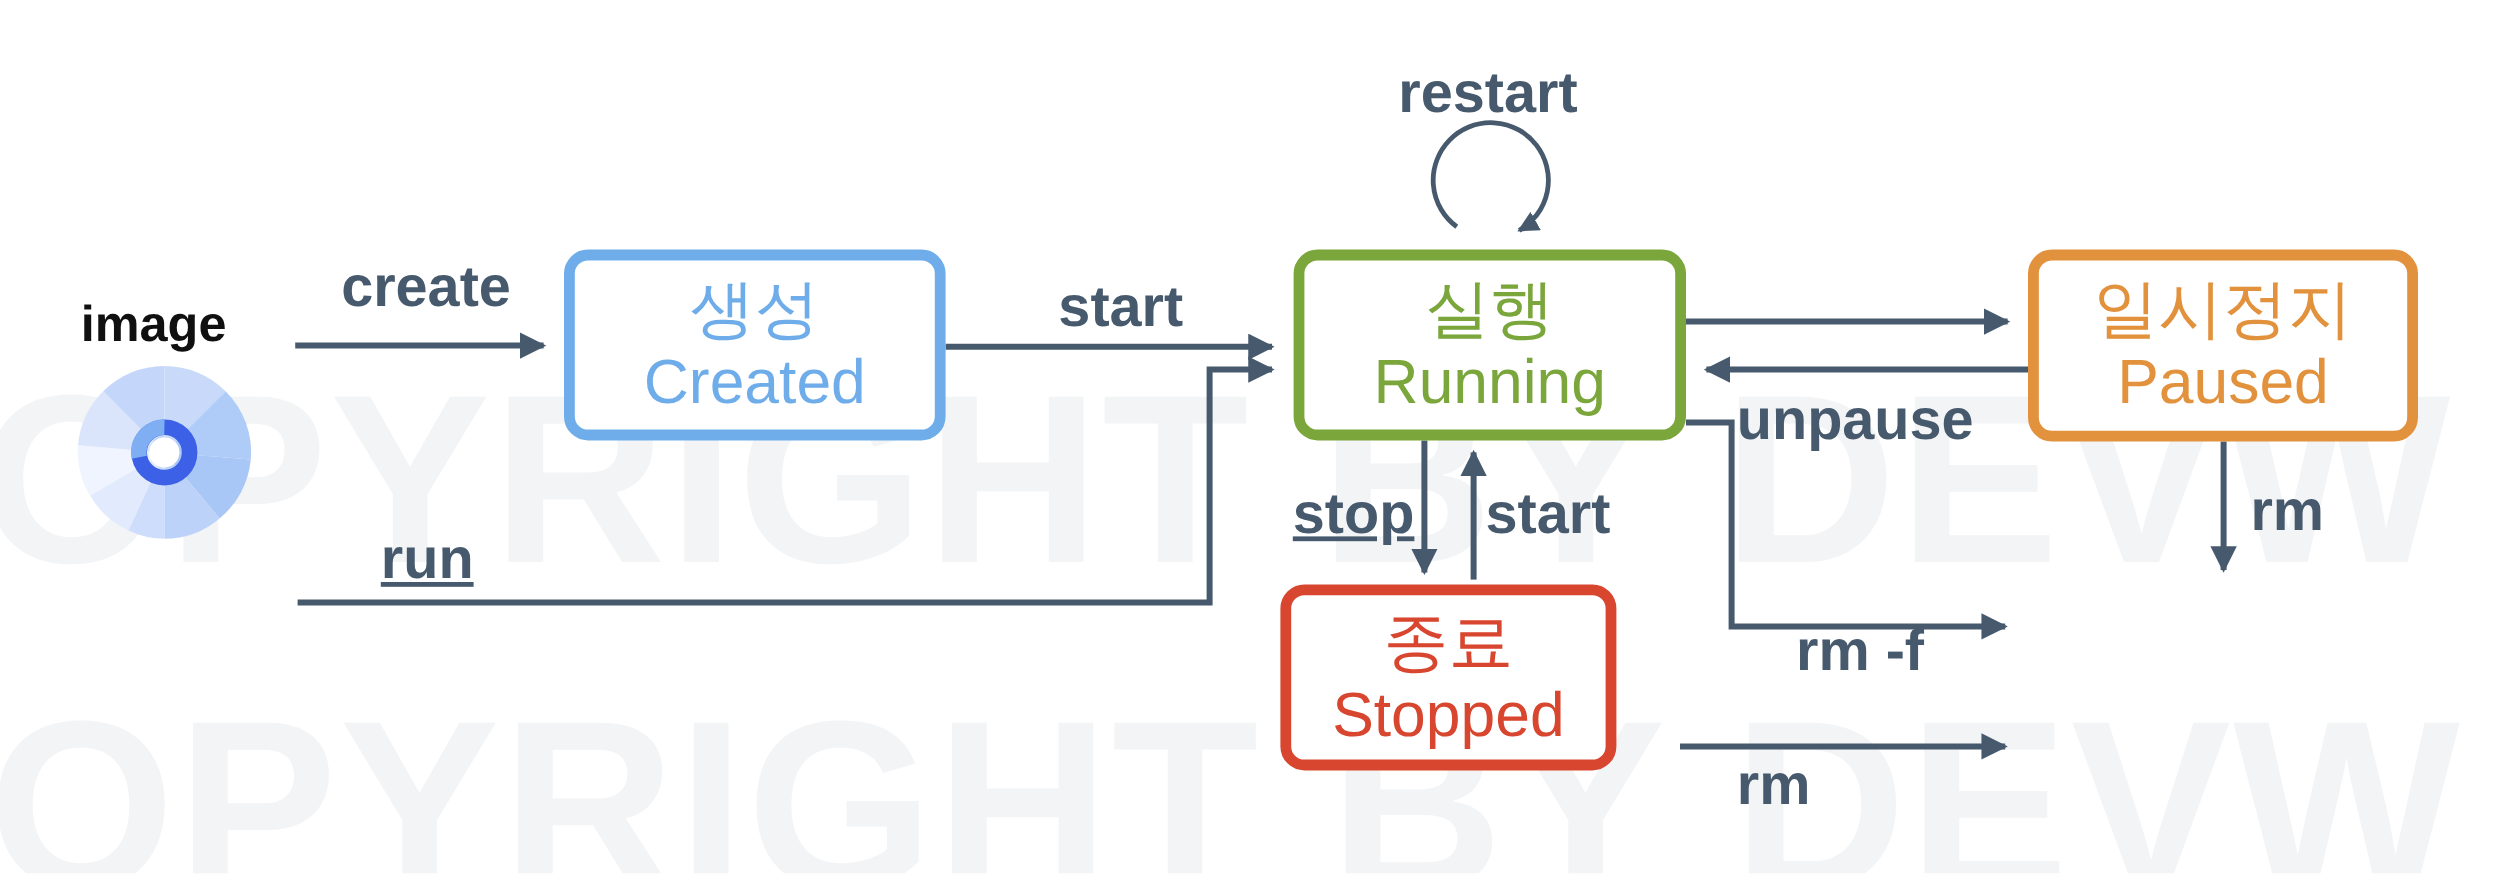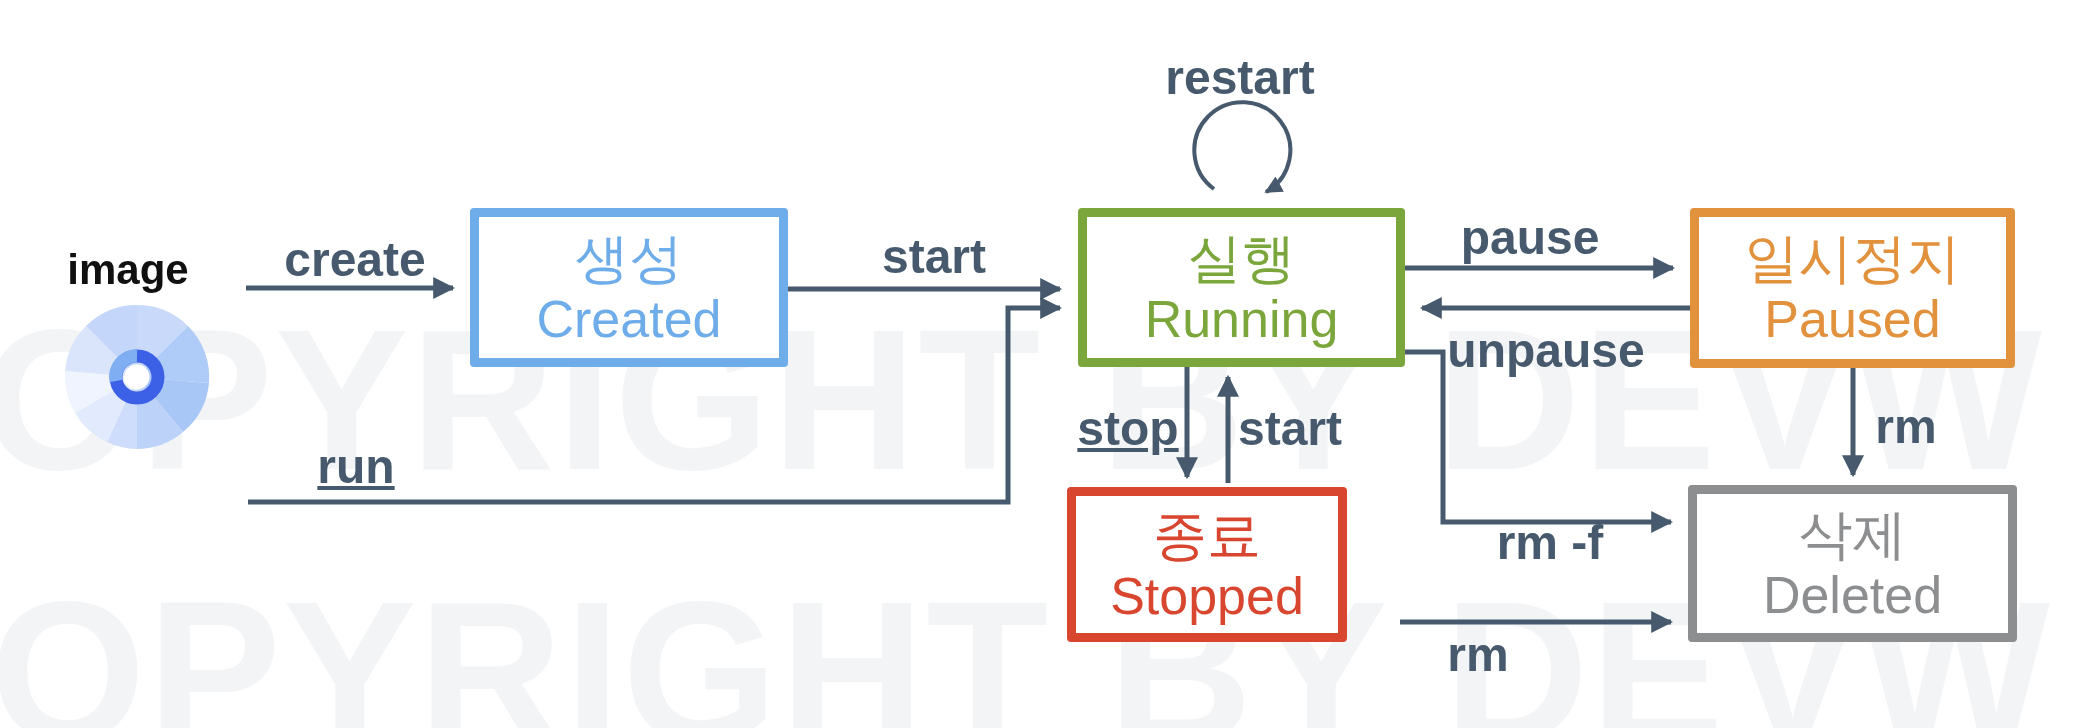--- a/index.html
+++ b/index.html
@@ -12,21 +12,21 @@
     position:absolute; white-space:nowrap; font-weight:bold;
     font-size:200px; letter-spacing:2px; color:var(--watermark,#f3f4f6);
     pointer-events:none; user-select:none; line-height:1;
   }
   .diagram-svg { position:absolute; left:0; top:0; }
   .edge { stroke:var(--arrow,#475a6d); stroke-width:5; fill:none; }
   .edge-thin { stroke:var(--arrow,#475a6d); stroke-width:4; fill:none; }
   .arrowhead { fill:var(--arrow,#475a6d); }
   .state-box {
     position:absolute; box-sizing:border-box; background:#fff;
-    border:9px solid; border-radius:4px;
+    border:9px solid; border-radius:20px;
     display:flex; flex-direction:column; align-items:center; justify-content:center;
     gap:8px; text-align:right;
   }
   .state-ko { font-size:54px; font-weight:500; line-height:1; }
   .state-en { font-size:52px; font-weight:500; line-height:1; }
   .box-created { border-color:var(--created); color:var(--created); }
   .box-running { border-color:var(--running); color:var(--running); }
   .box-paused  { border-color:var(--paused);  color:var(--paused); }
   .box-stopped { border-color:var(--stopped); color:var(--stopped); }
   .box-deleted { border-color:var(--deleted); color:var(--deleted); }
@@ -99,30 +99,25 @@
   <div class="state-box box-paused" style="left:1690px; top:208px; width:325px; height:160px;">
     <span class="state-ko">일시정지</span>
     <span class="state-en">Paused</span>
   </div>
 
   <div class="state-box box-stopped" style="left:1067px; top:487px; width:280px; height:155px;">
     <span class="state-ko">종료</span>
     <span class="state-en">Stopped</span>
   </div>
 
-  <div class="state-box box-deleted" style="left:1688px; top:485px; width:329px; height:157px;">
-    <span class="state-ko">삭제</span>
-    <span class="state-en">Deleted</span>
-  </div>
 
-  <div class="edge-label" style="left:355px; top:260px;">create</div>
+  <div class="edge-label" style="left:355px; top:240px;">create</div>
   <div class="edge-label" style="left:934px; top:257px;">start</div>
   <div class="edge-label" style="left:356px; top:467px;text-decoration:underline;">run</div>
   <div class="edge-label" style="left:1240px; top:78px;">restart</div>
-  <div class="edge-label" style="left:1530px; top:238px;">pause</div>
   <div class="edge-label" style="left:1546px; top:351px;">unpause</div>
   <div class="edge-label" style="left:1128px; top:429px;text-decoration:underline;">stop</div>
   <div class="edge-label" style="left:1290px; top:429px;">start</div>
   <div class="edge-label" style="left:1906px; top:427px;">rm</div>
   <div class="edge-label" style="left:1550px; top:543px;">rm -f</div>
   <div class="edge-label" style="left:1478px; top:655px;">rm</div>
 
 </div>
 
 </body></html>

